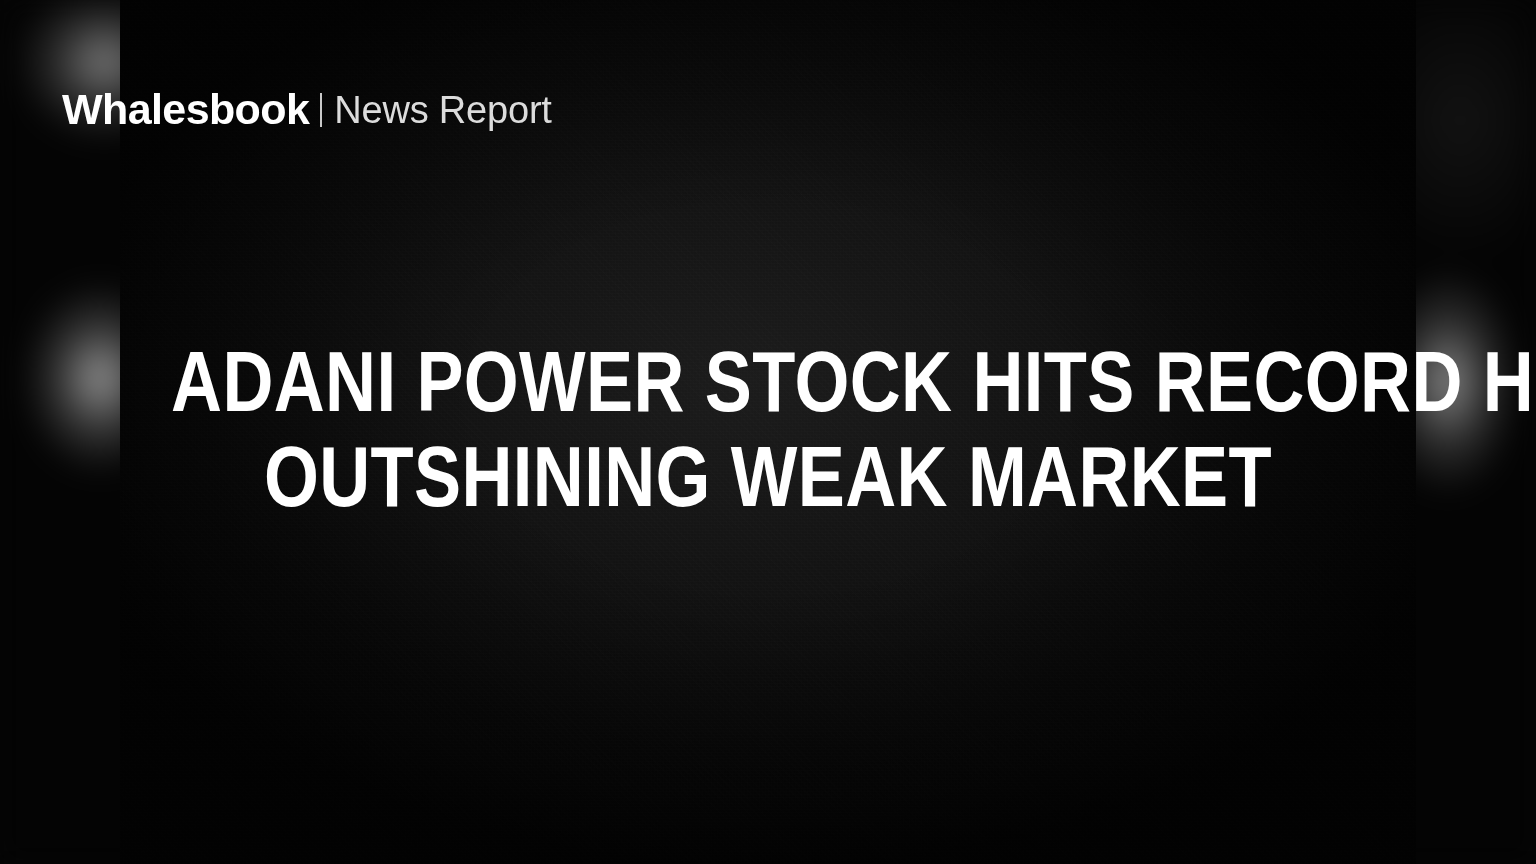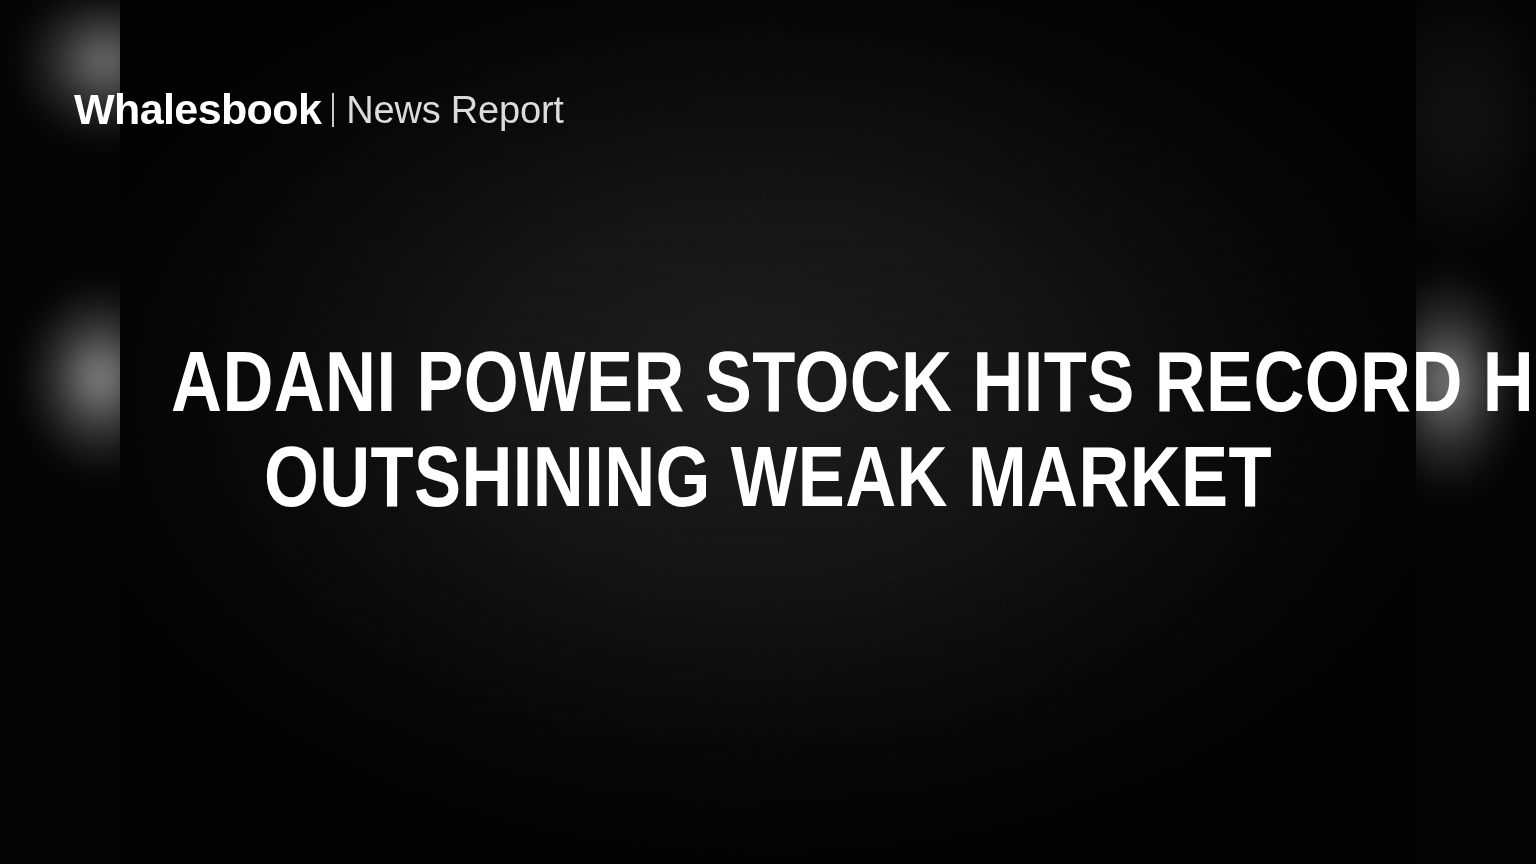--- a/index.html
+++ b/index.html
@@ -54,21 +54,21 @@
   
   .panel-vignette {
     position:absolute; inset:0;
     background:radial-gradient(ellipse 720px 470px at 50% 46%, rgba(0,0,0,0) 40%, rgba(0,0,0,0.45) 85%, rgba(0,0,0,0.70) 100%);
     pointer-events:none;
   }
 
   
   .logo {
     position:absolute;
-    left:74px; top:88px;
+    left:62px; top:88px;
     display:flex;
     align-items:center;
     white-space:nowrap;
     z-index:5;
   }
   .logo-brand {
     font-size:43px;
     font-weight:700;
     color:#ffffff;
     letter-spacing:-0.6px;

